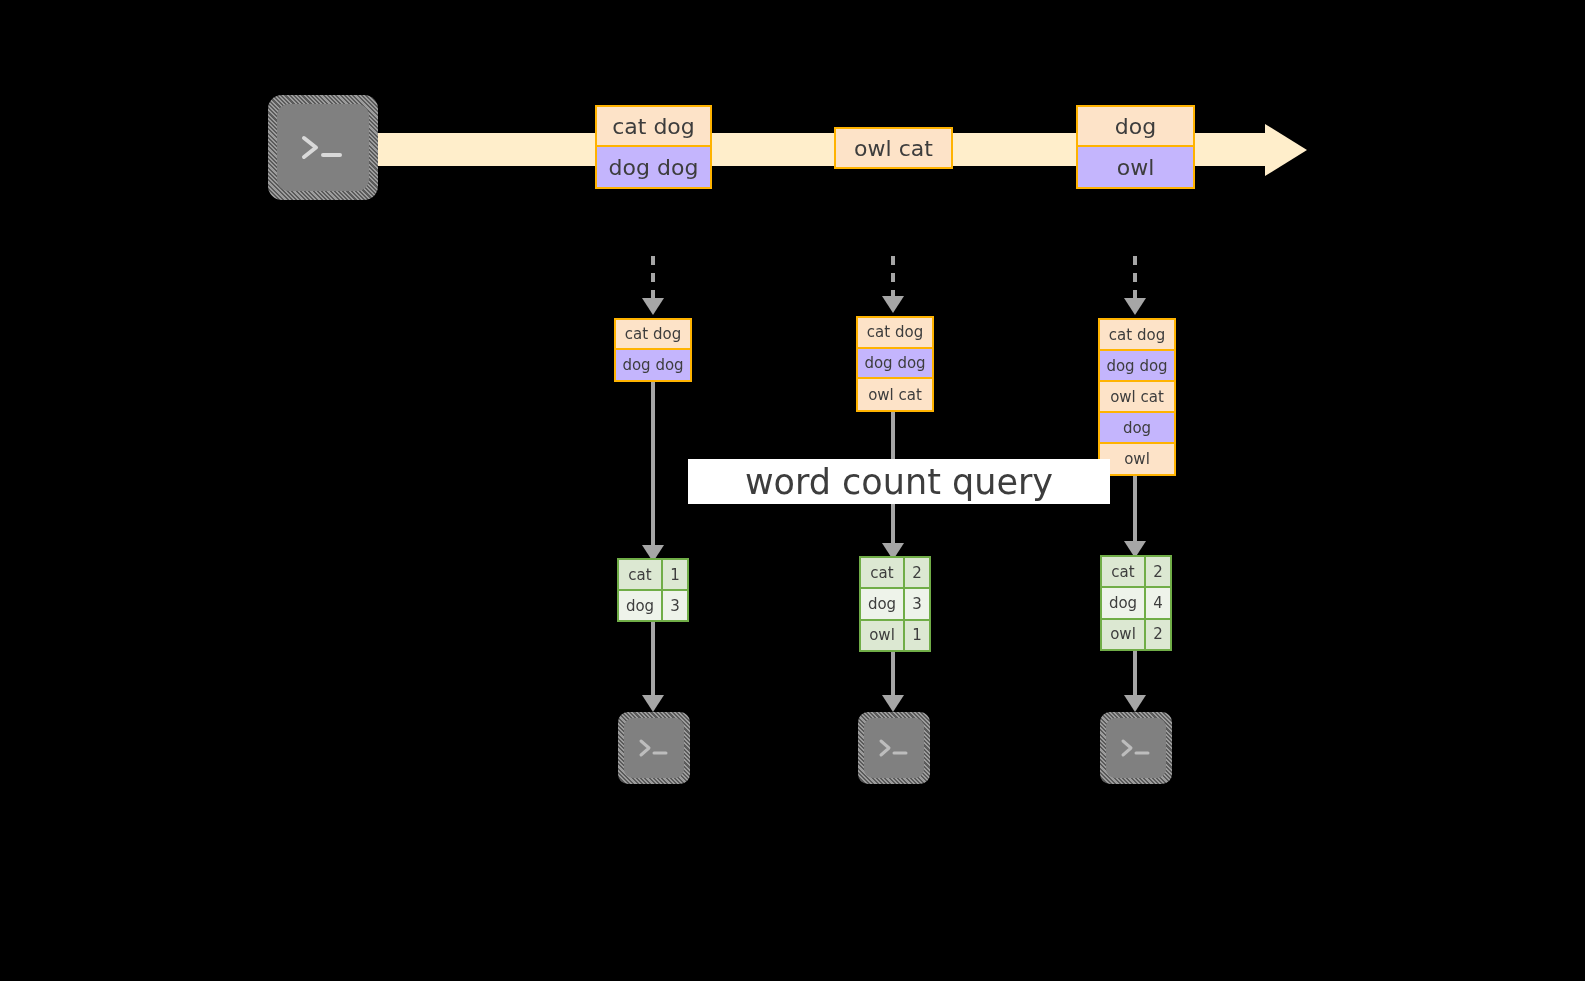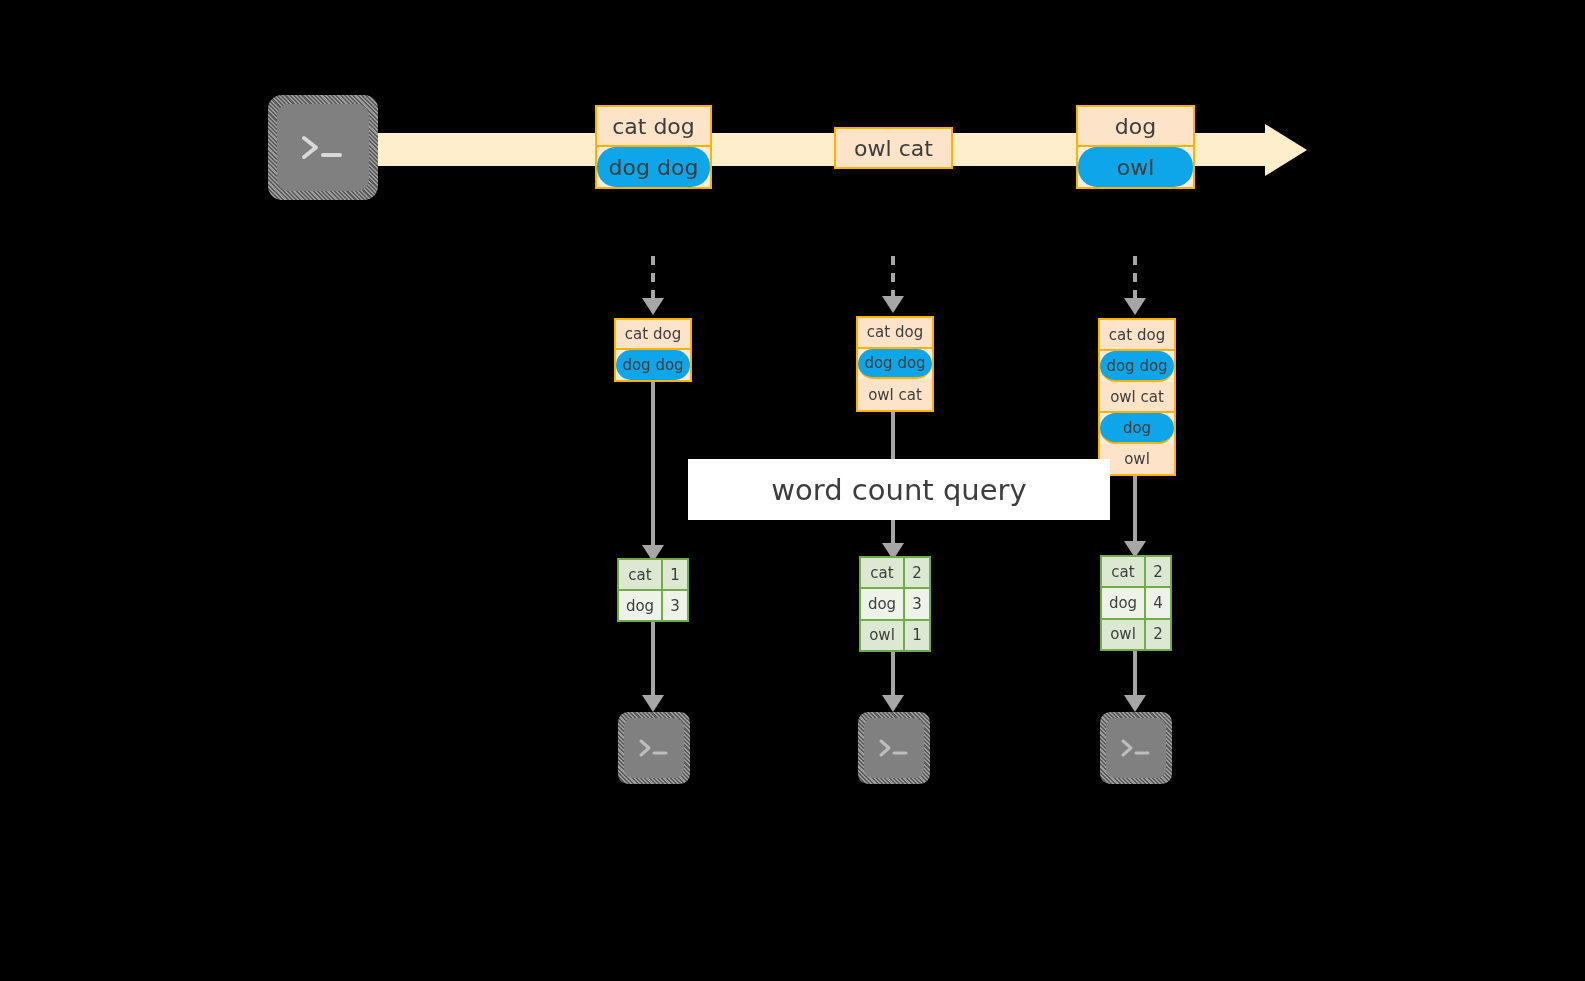--- a/index.html
+++ b/index.html
@@ -66,21 +66,21 @@
     box-sizing: border-box;
     display: flex;
     align-items: center;
     justify-content: center;
     color: #3d3d3d;
     white-space: nowrap;
     border-bottom: 2px solid #ffb300;
   }
   .obox .cell:last-child { border-bottom: none; }
   .obox .cell.dark  { background: #fde3c8; }
-  .obox .cell.light { background: #0ea5e9; border-radius: 19px; }
+  .obox .cell.light { background: #c4b5fd; }
 
   
   .gbox {
     position: absolute;
     box-sizing: border-box;
     border: 2px solid #70ad47;
     display: flex;
     flex-direction: column;
   }
   .gbox .grow {
@@ -282,15 +282,15 @@
     <div class="hatch" style="border-radius:10px;"></div>
     <div class="face" style="left:6px; top:6px; right:6px; bottom:6px; border-radius:9px;"></div>
     <div class="prompt">
       <svg width="38" height="24" viewBox="0 0 38 24" aria-hidden="true">
         <path d="M6 5 L14 12 L6 19" fill="none" stroke="#bdbdbd" stroke-width="3" stroke-linecap="round" stroke-linejoin="round"></path>
         <line x1="19" y1="17" x2="31" y2="17" stroke="#bdbdbd" stroke-width="3" stroke-linecap="round"></line>
       </svg>
     </div>
   </div>
 
-  <div class="banner" style="left:688px; top:459px; width:422px; height:61px; font-size:29px;">word count query</div>
+  <div class="banner" style="left:688px; top:459px; width:422px; height:45px; font-size:35px;">word count query</div>
 
 </div>
 
 </body></html>

